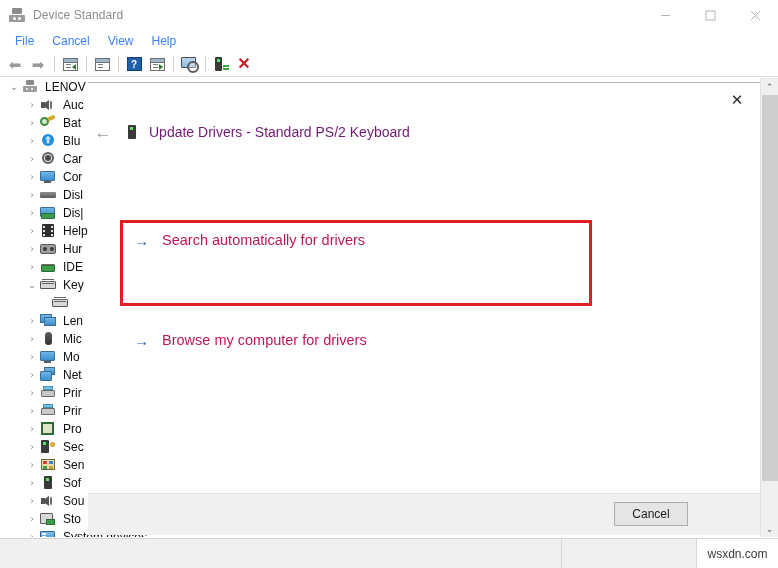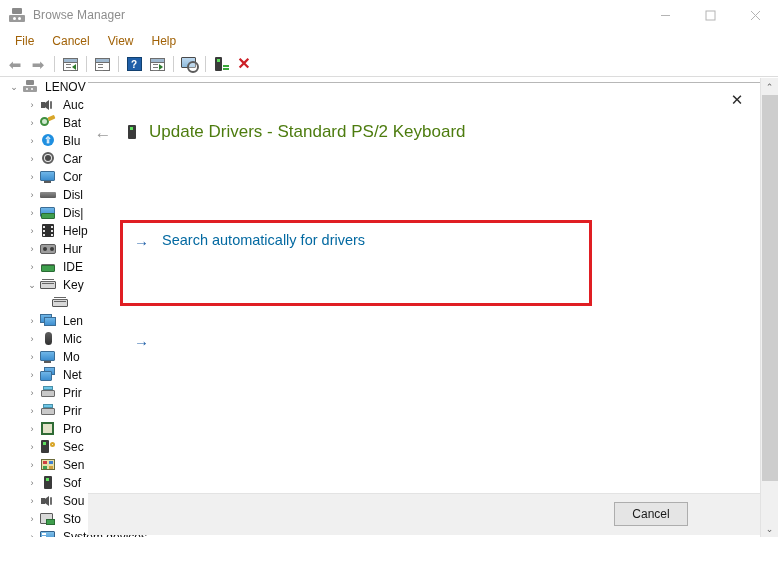--- a/index.html
+++ b/index.html
@@ -86,21 +86,21 @@
     left: 0; top: 30px;
     width: 778px; height: 22px;
     background: #ffffff;
     display: flex;
     align-items: center;
     padding-left: 6px;
     box-sizing: border-box;
   }
   .menu-item {
     font-size: 12px;
-    color: #a16207;
+    color: #3b82f6;
     padding: 2px 9px;
     cursor: default;
   }
 
   
   .toolbar {
     position: absolute;
     left: 0; top: 52px;
     width: 778px; height: 25px;
     background: #ffffff;
@@ -592,22 +592,22 @@
     width: 8px; height: 14px;
     background: #3a3a3a;
     border-radius: 1px;
   }
   .dlg-dev-ico .led {
     position: absolute; left: 6px; top: 3px;
     width: 3px; height: 3px;
     background: #5fe05f;
   }
   .dlg-title {
-    font-size: 17px;
-    color: #4d7c0f;
+    font-size: 14px;
+    color: #701a75;
   }
   .dlg-question {
     position: absolute;
     left: 32px; top: 82px;
     font-size: 16px;
     color: #11568f;
     letter-spacing: 0.1px;
   }
 
   .opt-box {
@@ -626,21 +626,21 @@
     width: 28px;
     flex: none;
     color: #1f5fa8;
     font-size: 15px;
     line-height: 18px;
     padding-top: 1px;
   }
   .opt-body { flex: 1; }
   .opt-title {
     font-size: 14.5px;
-    color: #0369a1;
+    color: #be185d;
     line-height: 19px;
   }
   .opt-desc {
     font-size: 11.5px;
     color: #1462a8;
     line-height: 15px;
     margin-top: 2px;
     max-width: 410px;
   }
   .opt-auto {
@@ -680,21 +680,21 @@
 
 <div id="app">
 
   <div class="titlebar">
     <div class="titlebar-icon">
       <div class="dm-ico-box"></div>
       <div class="dm-ico-base"></div>
       <div class="dm-ico-dot1"></div>
       <div class="dm-ico-dot2"></div>
     </div>
-    <div class="title-text">Browse Manager</div>
+    <div class="title-text">Device Standard</div>
     <div class="win-controls">
       <div class="win-btn">
         <svg width="11" height="11" viewBox="0 0 11 11">
             <line x1="1" y1="5.5" x2="10" y2="5.5" stroke="#b4b4b4" stroke-width="1"></line>
           </svg>
       </div>
       <div class="win-btn">
         <svg width="11" height="11" viewBox="0 0 11 11">
             <rect x="1" y="1" width="9" height="9" fill="none" stroke="#b4b4b4" stroke-width="1"></rect>
           </svg>
@@ -1024,22 +1024,30 @@
     <div class="opt opt-auto">
       <div class="opt-arrow">→</div>
       <div class="opt-body">
         <div class="opt-title">Search automatically for drivers</div>
       </div>
     </div>
 
     <div class="opt opt-browse">
       <div class="opt-arrow">→</div>
       <div class="opt-body">
+        <div class="opt-title">Browse my computer for drivers</div>
       </div>
     </div>
 
     <div class="dlg-footer">
       <div class="cancel-btn">Cancel</div>
     </div>
   </div>
 
+  <div class="statusbar">
+    <div class="sb-pane1"></div>
+    <div class="sb-pane2"></div>
+    <div class="sb-pane3">
+      <span class="watermark">wsxdn.com</span>
+    </div>
+  </div>
 
 </div>
 
 </body></html>

